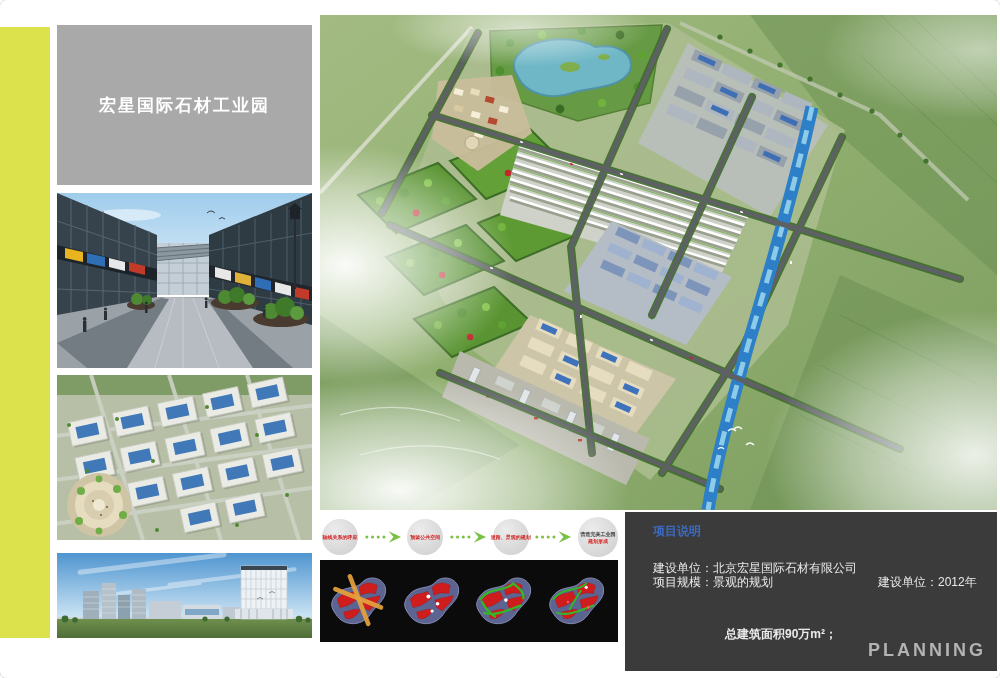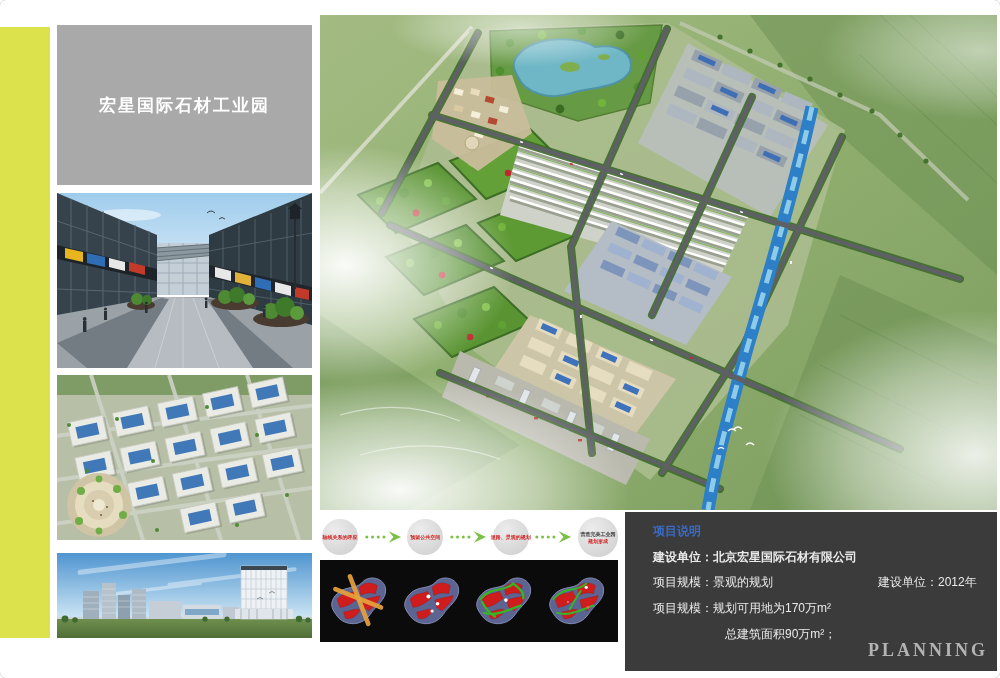--- a/index.html
+++ b/index.html
@@ -22,24 +22,24 @@
   .step .l2{font-size:5px;font-weight:bold;color:#d01f1f;white-space:nowrap;margin-top:1px;}
   .step.step4{width:40px;height:40px;}
   .step.step4 .l1{color:#3c3c3c;}
   .arrow{flex:0 0 auto;line-height:0;}
   .black-panel{position:absolute;left:320px;top:560px;width:298px;height:82px;background:#0b0b0b;
                display:flex;align-items:center;justify-content:space-evenly;}
   .info{position:absolute;left:625px;top:512px;width:372px;height:159px;background:#3b3b3b;
         color:#eaeaea;font-size:12px;}
   .info .heading{position:absolute;left:28px;top:11px;color:#3a6bc5;font-weight:bold;font-size:12px;}
   .info .row{position:absolute;left:28px;white-space:nowrap;}
-  .info .r1{top:37px;font-weight:bold;} .info .r2{top:62px;} .info .r3{top:88px;}
-  .info .r4{top:114px;left:100px;}
+  .info .r1{top:48px;} .info .r2{top:62px;} .info .r3{top:88px;}
+  .info .r4{top:114px;left:100px;font-weight:bold;}
   .info .pair-right{position:absolute;left:225px;top:0;}
-  .planning{position:absolute;left:868px;top:640px;font-family:Liberation Serif, serif;
+  .planning{position:absolute;left:868px;top:640px;font-family:Liberation Sans, sans-serif;
             font-weight:bold;font-size:18px;color:#b3b3b3;letter-spacing:3px;}
 </style>
 </head>
 <body>
 
 <div class="board">
 
   <svg width="0" height="0" style="position:absolute">
     <defs>
       <g id="sheetbase">
@@ -671,23 +671,20 @@
     <div class="heading">项目说明</div>
     <div class="row r1">
       <span>建设单位：</span><span>北京宏星国际石材有限公司</span>
     </div>
     <div class="row r2">
       <span>项目规模：</span><span>景观的规划</span>
       <span class="pair-right">
         <span>建设单位：</span><span>2012年</span>
       </span>
     </div>
-    <div class="row r3">
-      <span>项目规模：</span><span>规划可用地为170万m²</span>
-    </div>
     <div class="row r4">
       <span>总建筑面积90万m²；</span>
     </div>
   </div>
 
   <div class="planning">PLANNING</div>
 
 </div>
 
 </body></html>

